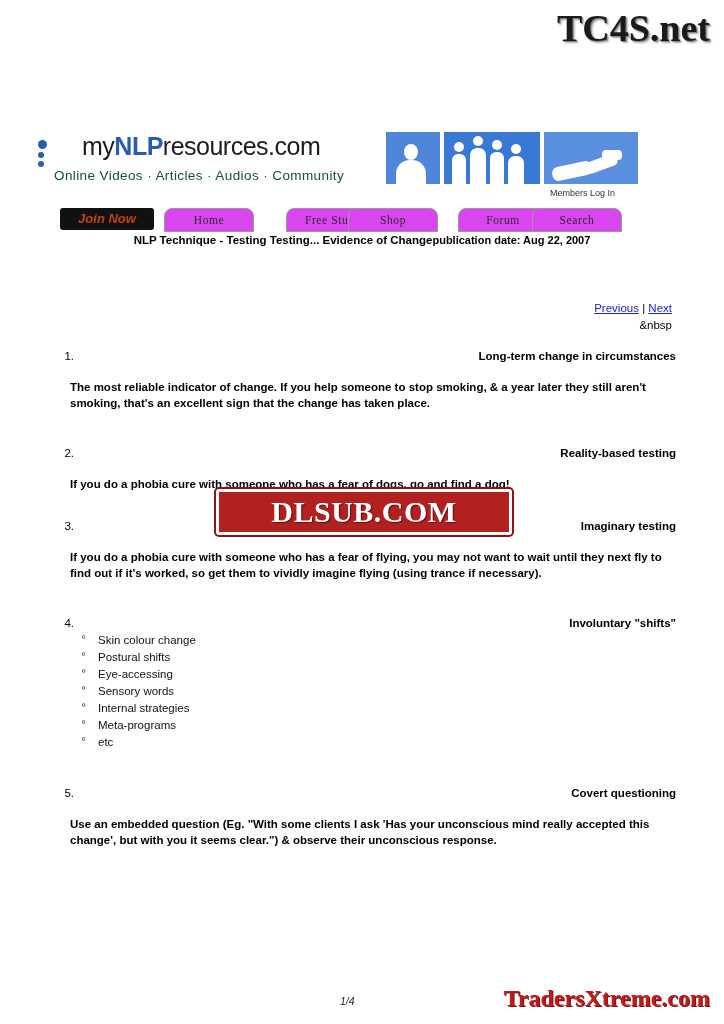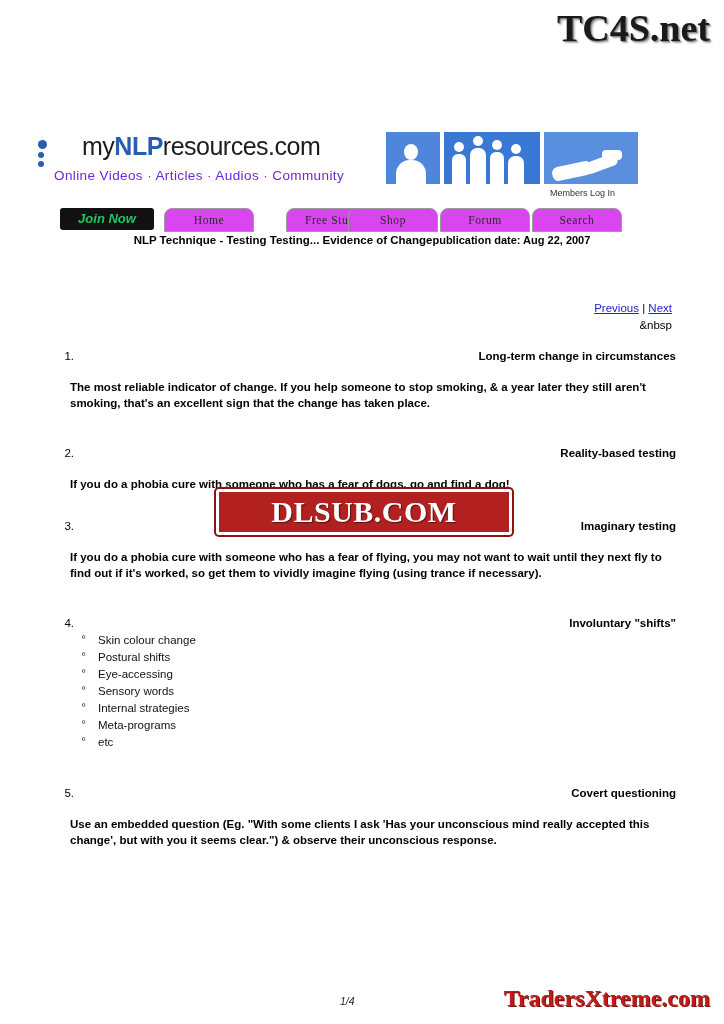--- a/index.html
+++ b/index.html
@@ -73,21 +73,21 @@
     white-space: nowrap;
   }
   .logo-text .part-my { color: #1c1c1c; font-weight: normal; margin-left: 28px; }
   .logo-text .part-nlp { color: #2a5db0; font-weight: bold; }
   .logo-text .part-rest { color: #1c1c1c; font-weight: normal; }
   .logo-tagline {
     position: absolute;
     left: 16px;
     top: 36px;
     font-size: 13.5px;
-    color: #6d28d9;
+    color: #14532d;
     letter-spacing: 0.4px;
     white-space: nowrap;
   }
 
   
   .photo-tiles {
     position: absolute;
     left: 348px;
     top: 0px;
     width: 256px;
@@ -142,21 +142,21 @@
     height: 24px;
   }
   .join-now {
     position: absolute;
     left: 22px;
     top: 0;
     width: 94px;
     height: 22px;
     background: #111111;
     border-radius: 3px;
-    color: #22c55e;
+    color: #c2410c;
     font-size: 13px;
     font-weight: bold;
     font-style: italic;
     text-align: center;
     line-height: 22px;
     font-family: "Liberation Sans", sans-serif;
   }
   .nav-tab {
     position: absolute;
     top: 0;
@@ -167,21 +167,21 @@
     text-align: center;
     line-height: 22px;
     font-size: 11.5px;
     color: #2b2b2b;
     letter-spacing: 0.6px;
     font-family: "Liberation Serif", serif;
   }
   .nav-tab.n1 { left: 126px; width: 88px; }
   .nav-tab.n2 { left: 218px; width: 88px; margin-left: 30px; }
   .nav-tab.n3 { left: 310px; width: 88px; }
-  .nav-tab.n4 { left: 402px; width: 88px; }
+  .nav-tab.n4 { left: 420px; width: 88px; }
   .nav-tab.n5 { left: 494px; width: 88px; }
 
   
   .doc-title-line {
     position: absolute;
     left: 0;
     top: 234px;
     width: 724px;
     text-align: center;
     font-size: 11.5px;

